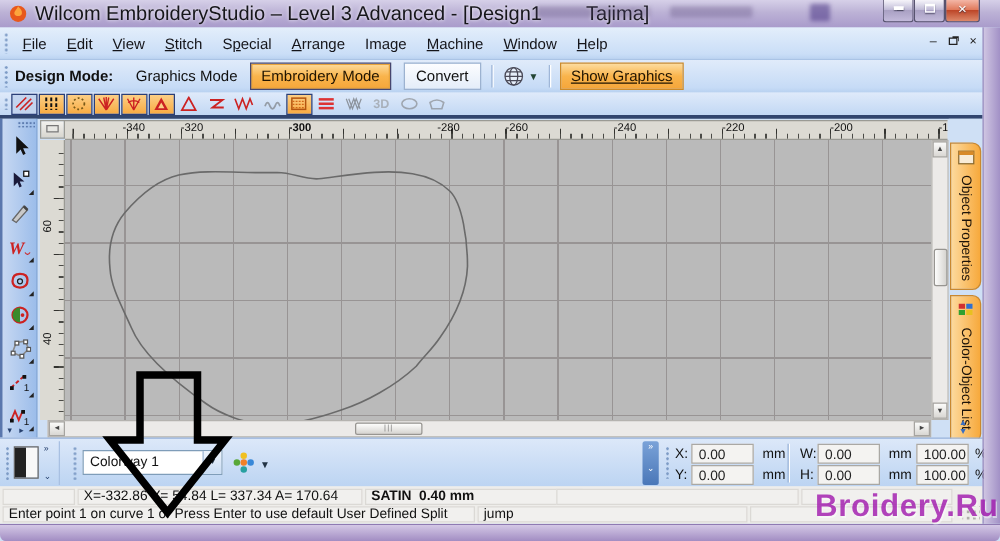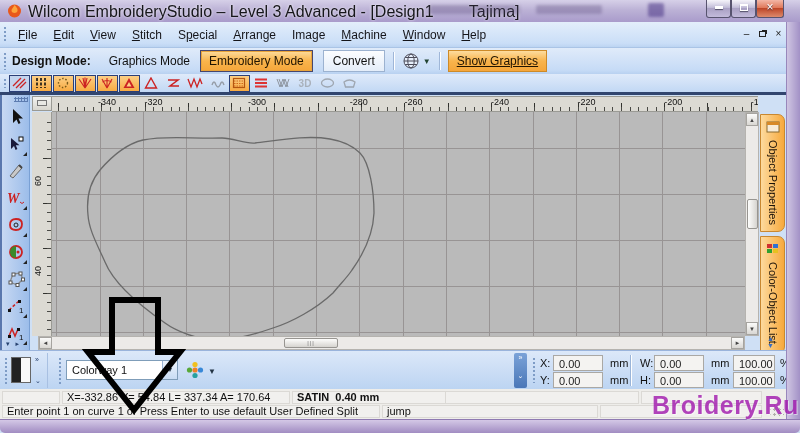--- a/index.html
+++ b/index.html
@@ -379,21 +379,21 @@
     </div>
     <div class="tboverflow">▾ ▸</div>
   </div>
 
   <div class="ruler-corner">
       <span></span>
     </div>
   <div class="hruler" id="hruler">
       <span class="rlab" style="left: 6px; margin-left: 40px;">-340</span>
       <span class="rlab" style="left: 92.6px;">-320</span>
-      <span class="rlab" style="left: 196px;">-300</span>
+      <span class="rlab" style="left: 179px; font-weight: bold;">-300</span>
       <span class="rlab" style="left: 265.8px; margin-left: 32px;">-280</span>
       <span class="rlab" style="left: 352.4px;">-260</span>
       <span class="rlab" style="left: 439px;">-240</span>
       <span class="rlab" style="left: 525.6px;">-220</span>
       <span class="rlab" style="left: 612.2px;">-200</span>
       <span class="rlab" style="left: 698.8px;">-180</span>
     </div>
   <div class="vruler" id="vruler">
       <span class="vlab" style="top: 64px;">60</span>
       <span class="vlab" style="top: 154px;">40</span>

